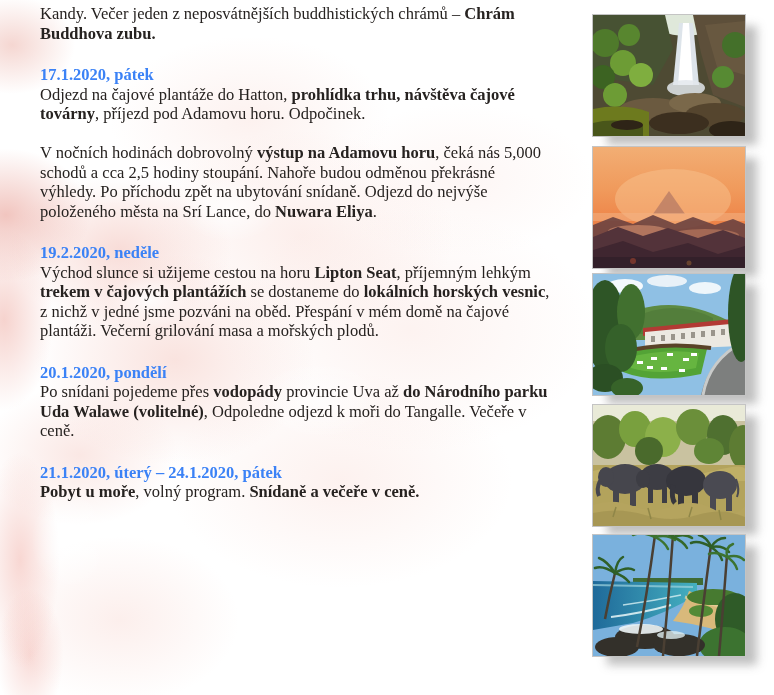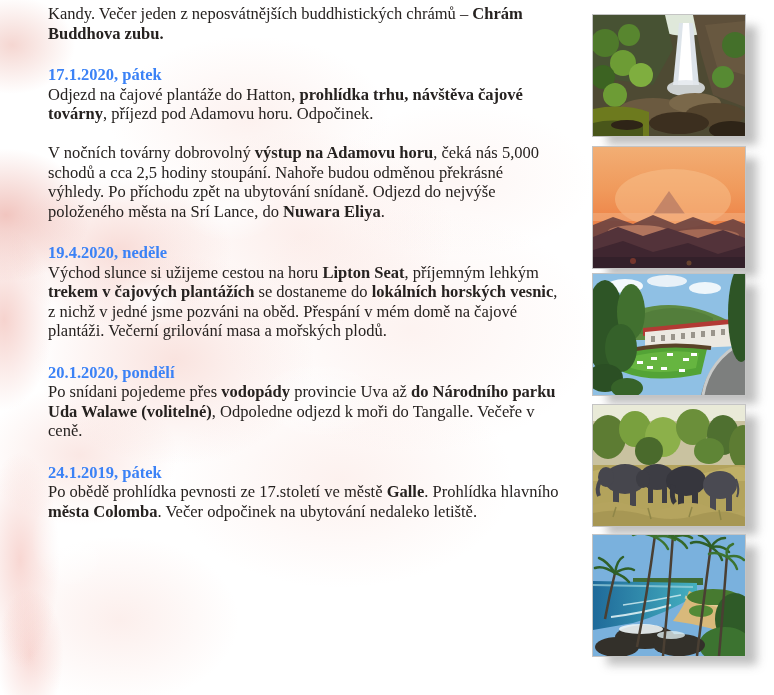--- a/index.html
+++ b/index.html
@@ -31,21 +31,21 @@
   .watercolor .holes{
     position:absolute;inset:0;
     background-image:
       radial-gradient(60px 40px at 150px 300px, rgba(255,255,255,.85), rgba(255,255,255,0) 70%),
       radial-gradient(70px 45px at 230px 210px, rgba(255,255,255,.8), rgba(255,255,255,0) 70%),
       radial-gradient(80px 50px at 110px 170px, rgba(255,255,255,.7), rgba(255,255,255,0) 70%),
       radial-gradient(55px 70px at 70px 540px, rgba(255,255,255,.75), rgba(255,255,255,0) 70%),
       radial-gradient(90px 55px at 320px 400px, rgba(255,255,255,.7), rgba(255,255,255,0) 70%);
   }
   .textcol{
-    position:absolute;left:48px;top:4px;width:512px;
+    position:absolute;left:40px;top:4px;width:512px;
     font-size:16.5px;line-height:19.5px;text-align:left;
   }
   .section{margin:0 0 19.5px 0;}
   .section:last-child{margin-bottom:0;}
   .heading{font-weight:bold;color:#3b82f6;margin-top:22px;}
   .para{margin:0;}
   .b{font-weight:bold;}
   .photocol{position:absolute;left:0;top:0;width:774px;height:695px;pointer-events:none;}
   .photo{
     position:absolute;left:592px;width:152px;height:121px;margin:0;
@@ -65,33 +65,33 @@
 
 <div class="textcol">
     <div class="section">
       <div class="para"><span>Kandy. Večer jeden z neposvátnějších buddhistických chrámů – </span><span class="b">Chrám Buddhova zubu.</span></div>
     </div>
     <div class="section">
       <div class="heading">17.1.2020, pátek</div>
       <div class="para"><span>Odjezd na čajové plantáže do Hatton, </span><span class="b">prohlídka trhu, návštěva čajové továrny</span><span>, příjezd pod Adamovu horu. Odpočinek.</span></div>
     </div>
     <div class="section">
-      <div class="para"><span>V nočních továrny dobrovolný </span><span class="b">výstup na Adamovu horu</span><span>, čeká nás 5,000 schodů a cca 2,5 hodiny stoupání. Nahoře budou odměnou překrásné výhledy. Po příchodu zpět na ubytování snídaně. Odjezd do nejvýše položeného města na Srí Lance, do </span><span class="b">Nuwara Eliya</span><span>.</span></div>
-    </div>
-    <div class="section">
-      <div class="heading">19.4.2020, neděle</div>
+      <div class="para"><span>V nočních hodinách dobrovolný </span><span class="b">výstup na Adamovu horu</span><span>, čeká nás 5,000 schodů a cca 2,5 hodiny stoupání. Nahoře budou odměnou překrásné výhledy. Po příchodu zpět na ubytování snídaně. Odjezd do nejvýše položeného města na Srí Lance, do </span><span class="b">Nuwara Eliya</span><span>.</span></div>
+    </div>
+    <div class="section">
+      <div class="heading">19.2.2020, neděle</div>
       <div class="para"><span>Východ slunce si užijeme cestou na horu </span><span class="b">Lipton Seat</span><span>, příjemným lehkým </span><span class="b">trekem v čajových plantážích</span><span> se dostaneme do </span><span class="b">lokálních horských vesnic</span><span>, z nichž v jedné jsme pozváni na oběd. Přespání v mém domě na čajové plantáži. Večerní grilování masa a mořských plodů.</span></div>
     </div>
     <div class="section">
       <div class="heading">20.1.2020, pondělí</div>
       <div class="para"><span>Po snídani pojedeme přes </span><span class="b">vodopády</span><span> provincie Uva až </span><span class="b">do Národního parku Uda Walawe (volitelné)</span><span>, Odpoledne odjezd k moři do Tangalle. Večeře v ceně.</span></div>
     </div>
     <div class="section">
-      <div class="heading">24.1.2019, pátek</div>
-      <div class="para"><span>Po obědě prohlídka pevnosti ze 17.století ve městě </span><span class="b">Galle</span><span>. Prohlídka hlavního </span><span class="b">města Colomba</span><span>. Večer odpočinek na ubytování nedaleko letiště.</span></div>
+      <div class="heading">21.1.2020, úterý – 24.1.2020, pátek</div>
+      <div class="para"><span class="b">Pobyt u moře</span><span>, volný program. </span><span class="b">Snídaně a večeře v ceně.</span></div>
     </div>
   </div>
 
 <div class="photocol">
 
   <figure class="photo p1" title="Waterfall in lush green jungle with rocks and pool">
     <svg viewBox="0 0 152 121" preserveAspectRatio="none">
       <rect width="152" height="121" fill="#4e4a33"></rect>
       <ellipse cx="92" cy="6" rx="32" ry="15" fill="#dfe8da"></ellipse>
       <path d="M100 0 L152 0 L152 92 L120 80 L108 38 Z" fill="#5d4f3a"></path>

